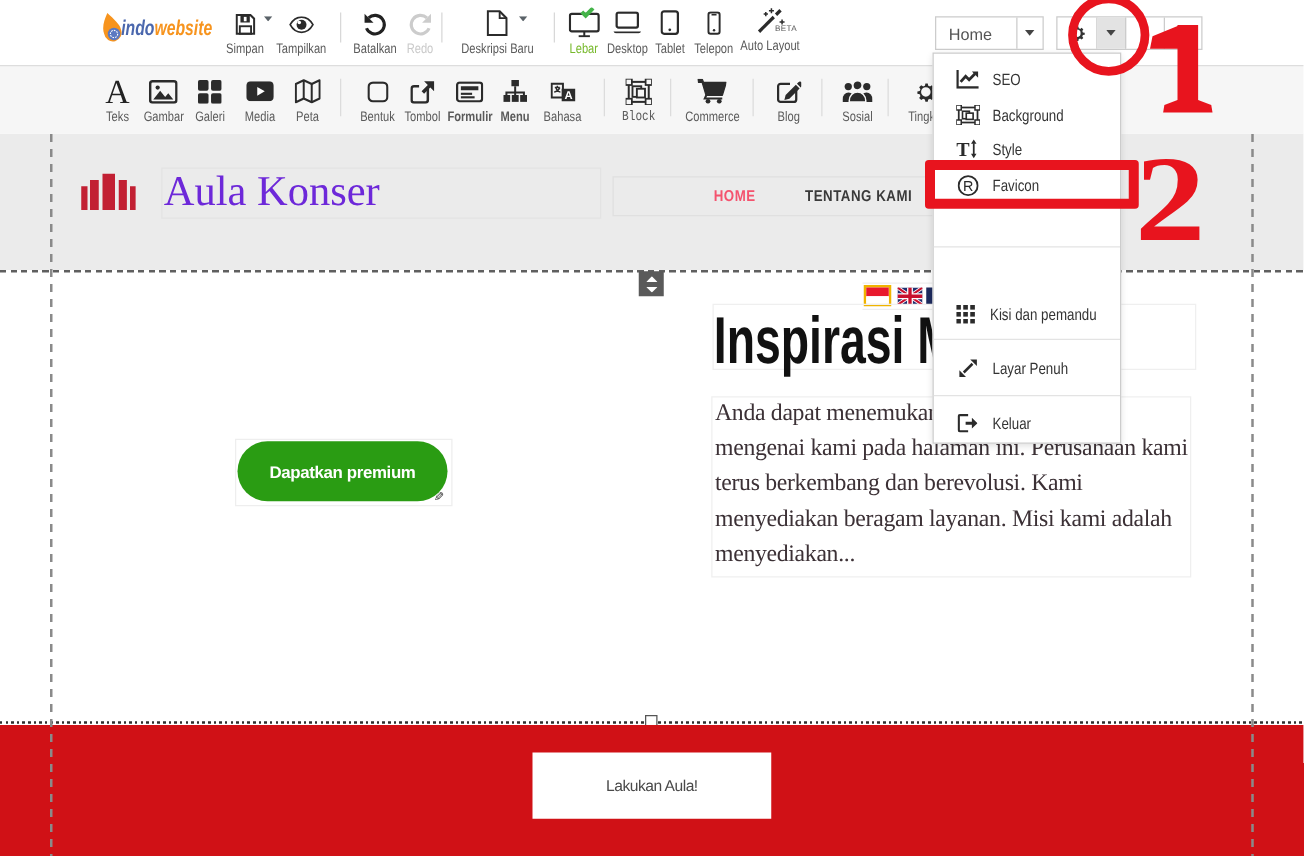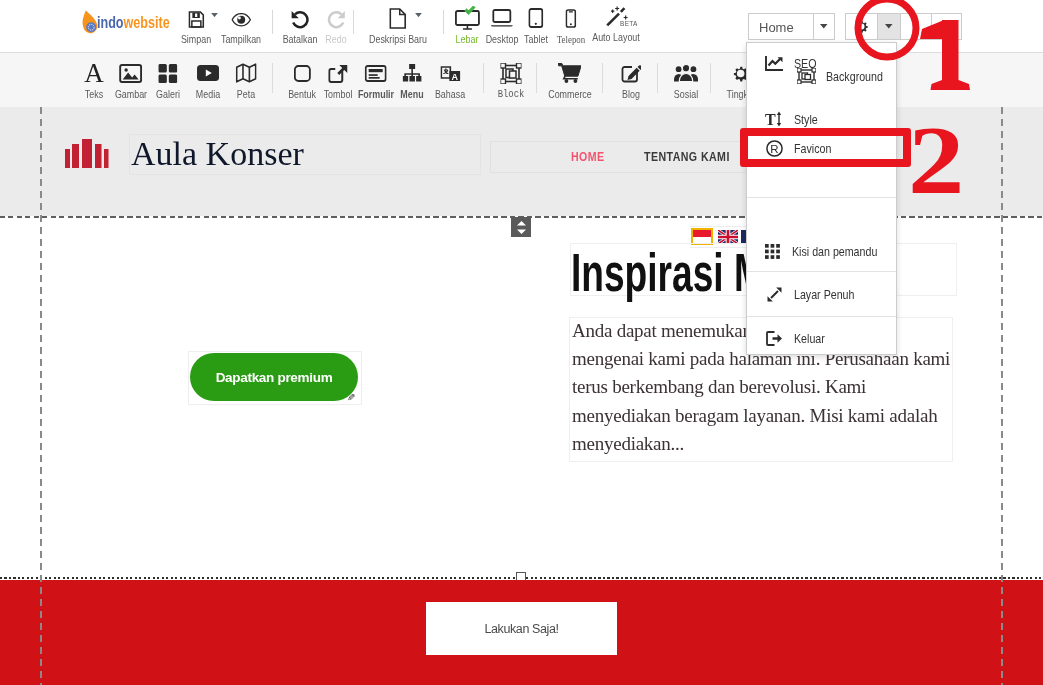--- a/index.html
+++ b/index.html
@@ -27,21 +27,21 @@
 
   <svg class="abs" style="left:64px;top:138px;" width="47" height="31" viewBox="0 0 47 31">
     <rect x="1" y="11" width="5" height="19" fill="#c22033"></rect>
     <rect x="8" y="6" width="7" height="24" fill="#c22033"></rect>
     <rect x="18" y="1" width="10" height="29" fill="#c22033"></rect>
     <rect x="31" y="6" width="6.5" height="24" fill="#c22033"></rect>
     <rect x="40" y="11" width="4.5" height="19" fill="#c22033"></rect>
   </svg>
 
   <div class="abs" style="left:129px;top:134px;width:350px;height:39px;border:1px solid #e3e3e3;"></div>
-  <div class="abs" style="left:131px;top:135px;font-family:'Liberation Serif',serif;font-size:34px;color:#0f172a;letter-spacing:0px;">Aula Konser</div>
+  <div class="abs" style="left:131px;top:135px;font-family:'Liberation Serif',serif;font-size:34px;color:#6d28d9;letter-spacing:0px;">Aula Konser</div>
 
   <div class="abs" style="left:490px;top:141px;width:310px;height:30px;border:1px solid #e0e0e0;"></div>
   <div class="abs" style="left:571px;top:150px;font-size:12.5px;font-weight:bold;letter-spacing:0.5px;color:#f4536e;transform:scaleX(0.85);transform-origin:left;">HOME</div>
   <div class="abs" style="left:644px;top:150px;font-size:12.5px;font-weight:bold;letter-spacing:0.5px;color:#3a3a3a;transform:scaleX(0.85);transform-origin:left;">TENTANG KAMI</div>
 
   <div class="abs" style="left:0;top:215.5px;width:1043px;height:2px;background:repeating-linear-gradient(90deg,#5f5f5f 0 5px,rgba(0,0,0,0) 5px 8.5px);"></div>
 
   <div class="abs" style="left:511px;top:217px;width:20px;height:20px;background:#5a5a5a;display:flex;align-items:center;justify-content:center;">
       <svg width="9" height="13" viewBox="0 0 9 13">
         <path d="M4.5,0 L9,4.5 H0 z" fill="#fff"></path>
@@ -69,21 +69,21 @@
   <div class="abs" style="left:569px;top:317px;width:382px;height:143px;border:1px solid #efefef;"></div>
   <div class="abs" style="left:572px;top:317px;font-family:'Liberation Serif',serif;font-size:19px;letter-spacing:-0.25px;line-height:28.2px;color:#3c3136;white-space:nowrap;">Anda dapat menemukan informasi<br>mengenai kami pada halaman ini. Perusahaan kami<br>terus berkembang dan berevolusi. Kami<br>menyediakan beragam layanan. Misi kami adalah<br>menyediakan...</div>
 
   <div class="abs" style="left:188px;top:351px;width:172px;height:52px;border:1px solid #eee;"></div>
   <div class="abs" style="left:190px;top:353px;width:168px;height:48px;background:#2a9c13;border-radius:24px;display:flex;align-items:center;justify-content:center;color:#fff;font-size:13.5px;letter-spacing:-0.3px;font-weight:bold;">Dapatkan premium</div>
   <div class="abs" style="left:347px;top:392px;font-size:10px;color:#333;transform:scaleX(-1);">✎</div>
 
   <div class="abs" style="left:0;top:576.5px;width:1043px;height:2px;background:repeating-linear-gradient(90deg,#2f2f2f 0 2px,rgba(0,0,0,0) 2px 4.5px);"></div>
   <div class="abs" style="left:516px;top:572px;width:8px;height:8px;background:#fff;border:1px solid #555;"></div>
   <div class="abs" style="left:0;top:580px;width:1043px;height:105px;background:#d01116;"></div>
-  <div class="abs" style="left:426px;top:602px;width:191px;height:53px;background:#fff;display:flex;align-items:center;justify-content:center;font-size:12.5px;letter-spacing:-0.4px;color:#4a4a4a;">Lakukan Saja!</div>
+  <div class="abs" style="left:426px;top:602px;width:191px;height:53px;background:#fff;display:flex;align-items:center;justify-content:center;font-size:12.5px;letter-spacing:-0.4px;color:#4a4a4a;">Lakukan Aula!</div>
 
   <div class="abs" style="left:40px;top:107px;height:578px;width:2px;background:repeating-linear-gradient(180deg,#8a8a8a 0 7px,rgba(0,0,0,0) 7px 12px);"></div>
   <div class="abs" style="left:1001px;top:107px;height:578px;width:2px;background:repeating-linear-gradient(180deg,#8a8a8a 0 7px,rgba(0,0,0,0) 7px 12px);"></div>
 
   <div class="abs" style="left:0;top:52px;width:1043px;height:55px;background:#f6f6f6;border-top:1px solid #ddd;box-sizing:border-box;"></div>
   <div id="row2">
     <div class="ti" style="left:94px;top:60px;">
         <div class="ic">
           <div style="font-family:'Liberation Serif',serif;font-weight:normal;font-size:27px;color:#222;line-height:22px;">A</div>
         </div>
@@ -324,21 +324,21 @@
       </div>
     <div class="ti" style="left:536px;top:5px;">
         <div class="ic">
           <svg width="15" height="20" viewBox="0 0 15 20">
             <rect x="1" y="1" width="13" height="18" rx="2" fill="none" stroke="#2b2b2b" stroke-width="1.8"></rect>
             <circle cx="7.5" cy="15.8" r="1.1" fill="#2b2b2b"></circle>
           </svg>
         </div>
         <div class="lb">Tablet</div>
       </div>
-    <div class="ti" style="left:571px;top:5px;font-family:Liberation Serif, serif;">
+    <div class="ti" style="left:571px;top:5px;">
         <div class="ic">
           <svg width="11" height="19" viewBox="0 0 11 19">
             <rect x="1" y="1" width="9" height="17" rx="1.8" fill="none" stroke="#2b2b2b" stroke-width="1.6"></rect>
             <path d="M3.5,2.8 h4" stroke="#2b2b2b" stroke-width="1.2"></path>
             <circle cx="5.5" cy="15.2" r="1" fill="#2b2b2b"></circle>
           </svg>
         </div>
         <div class="lb">Telepon</div>
       </div>
     <div class="ti" style="left:616px;top:5px;">
@@ -347,21 +347,21 @@
             <path d="M21.8,2.2 l-3.6,3.6" stroke="#2b2b2b" stroke-width="2.6"></path>
             <path d="M16.4,7.6 L4.6,19.4" stroke="#2b2b2b" stroke-width="2.6"></path>
             <path d="M14.5,0.5 v4 M12.5,2.5 h4 M23,9.5 v4 M21,11.5 h4 M10,3.5 v3.4 M8.3,5.2 h3.4" stroke="#2b2b2b" stroke-width="1.2"></path>
           </svg>
         </div>
         <div class="lb" style="margin-top:0px;">Auto Layout</div>
       </div>
     <div class="abs" style="left:620px;top:20px;font-size:6.5px;color:#555;letter-spacing:0.3px;">BETA</div>
   </div>
 
-  <div class="abs" style="left:82px;top:8px;width:95px;height:30px;">
+  <div class="abs" style="left:82px;top:8px;width:95px;height:30px;font-style:italic;">
     <svg width="16" height="25" viewBox="0 0 16 25" style="position:absolute;left:0;top:2px;">
       <path d="M5.5,0 C10,5.5 14,10 14.5,14.5 a7,7 0 1 1 -13.8,1.8 C-0.5,11 2,5.5 5.5,0 z" fill="#f7941e" transform="rotate(-8 8 12)"></path>
       <circle cx="9.2" cy="17.2" r="5" fill="#5b79c1"></circle>
       <circle cx="9.2" cy="17.2" r="2.9" fill="none" stroke="#fff" stroke-width="0.9" stroke-dasharray="1.3 0.9"></circle>
     </svg>
     <div style="position:absolute;left:15px;top:5px;font-size:17px;font-weight:bold;color:#4a67ad;transform:scaleX(0.74);transform-origin:left;white-space:nowrap;">indo<span style="color:#f7941e;">website</span></div>
   </div>
 
   <div class="abs" style="left:748px;top:13px;width:87px;height:27px;border:1px solid #ccc;background:#fff;box-sizing:border-box;">
     <div style="position:absolute;left:10px;top:6px;font-size:13px;color:#555;">Home</div>
@@ -392,21 +392,21 @@
     <div class="mi" style="top:6px;">
         <div class="mic">
           <svg width="18" height="15" viewBox="0 0 18 15">
             <path d="M1,0 V14 H18" fill="none" stroke="#2b2b2b" stroke-width="1.9"></path>
             <path d="M3.5,9.5 l4,-4.5 2.8,2.8 L15,3" fill="none" stroke="#2b2b2b" stroke-width="2.2"></path>
             <path d="M12.5,1.2 h5 v5 z" fill="#2b2b2b"></path>
           </svg>
         </div>
         <div class="mtx">SEO</div>
       </div>
-    <div class="mi" style="top:19px;padding-left:32px;">
+    <div class="mi" style="top:35px;">
         <div class="mic">
           <svg width="19" height="16" viewBox="0 0 19 16">
             <rect x="2" y="2" width="15" height="12" fill="none" stroke="#2b2b2b" stroke-width="1.4"></rect>
             <rect x="0" y="0" width="4" height="4" fill="#fff" stroke="#2b2b2b" stroke-width="1.2"></rect>
             <rect x="15" y="0" width="4" height="4" fill="#fff" stroke="#2b2b2b" stroke-width="1.2"></rect>
             <rect x="0" y="12" width="4" height="4" fill="#fff" stroke="#2b2b2b" stroke-width="1.2"></rect>
             <rect x="15" y="12" width="4" height="4" fill="#fff" stroke="#2b2b2b" stroke-width="1.2"></rect>
             <rect x="5" y="5" width="5.5" height="6" fill="none" stroke="#2b2b2b" stroke-width="1.3"></rect>
             <rect x="8" y="6.5" width="5.5" height="5" fill="#fff" stroke="#2b2b2b" stroke-width="1.3"></rect>
           </svg>

